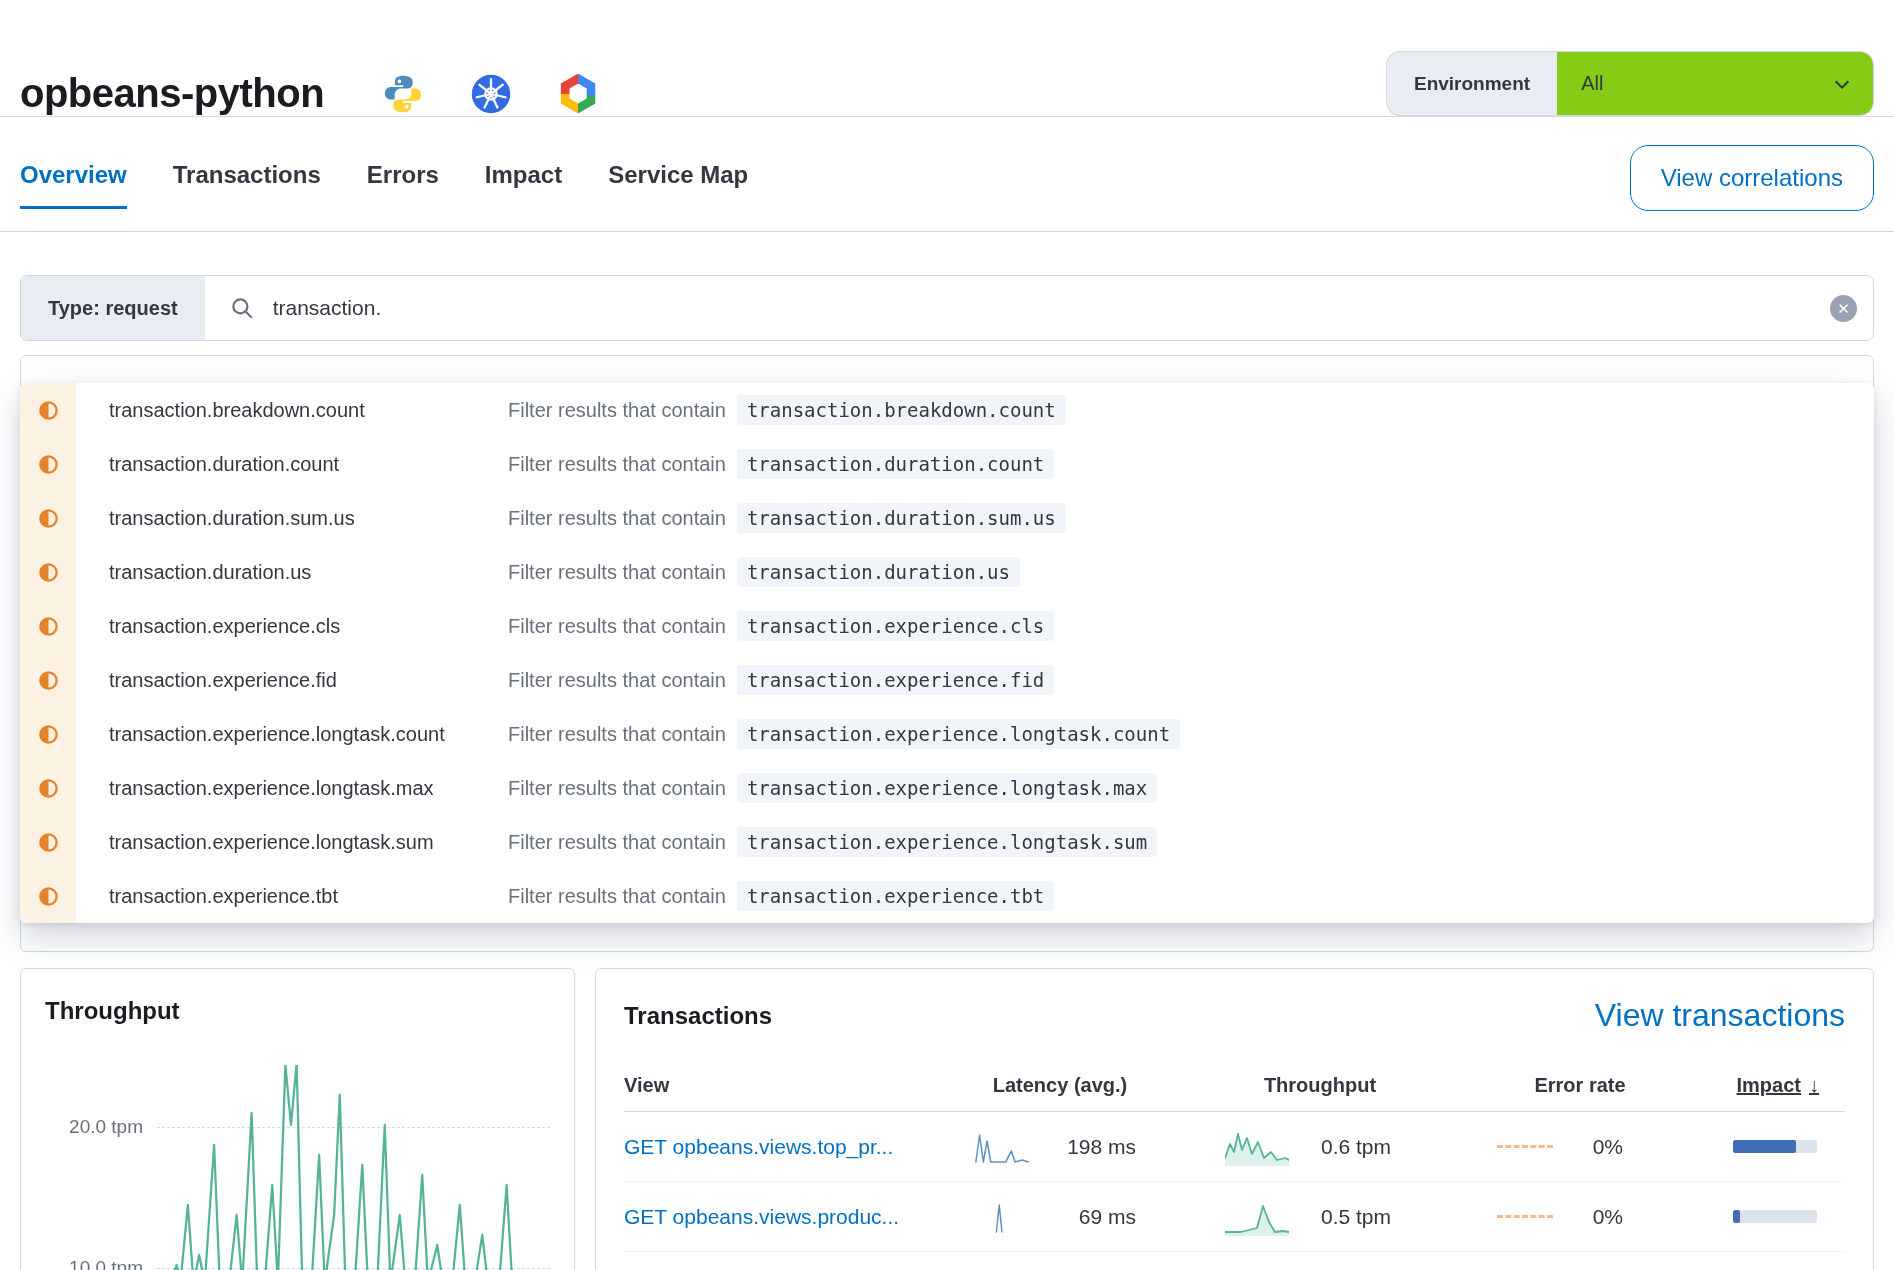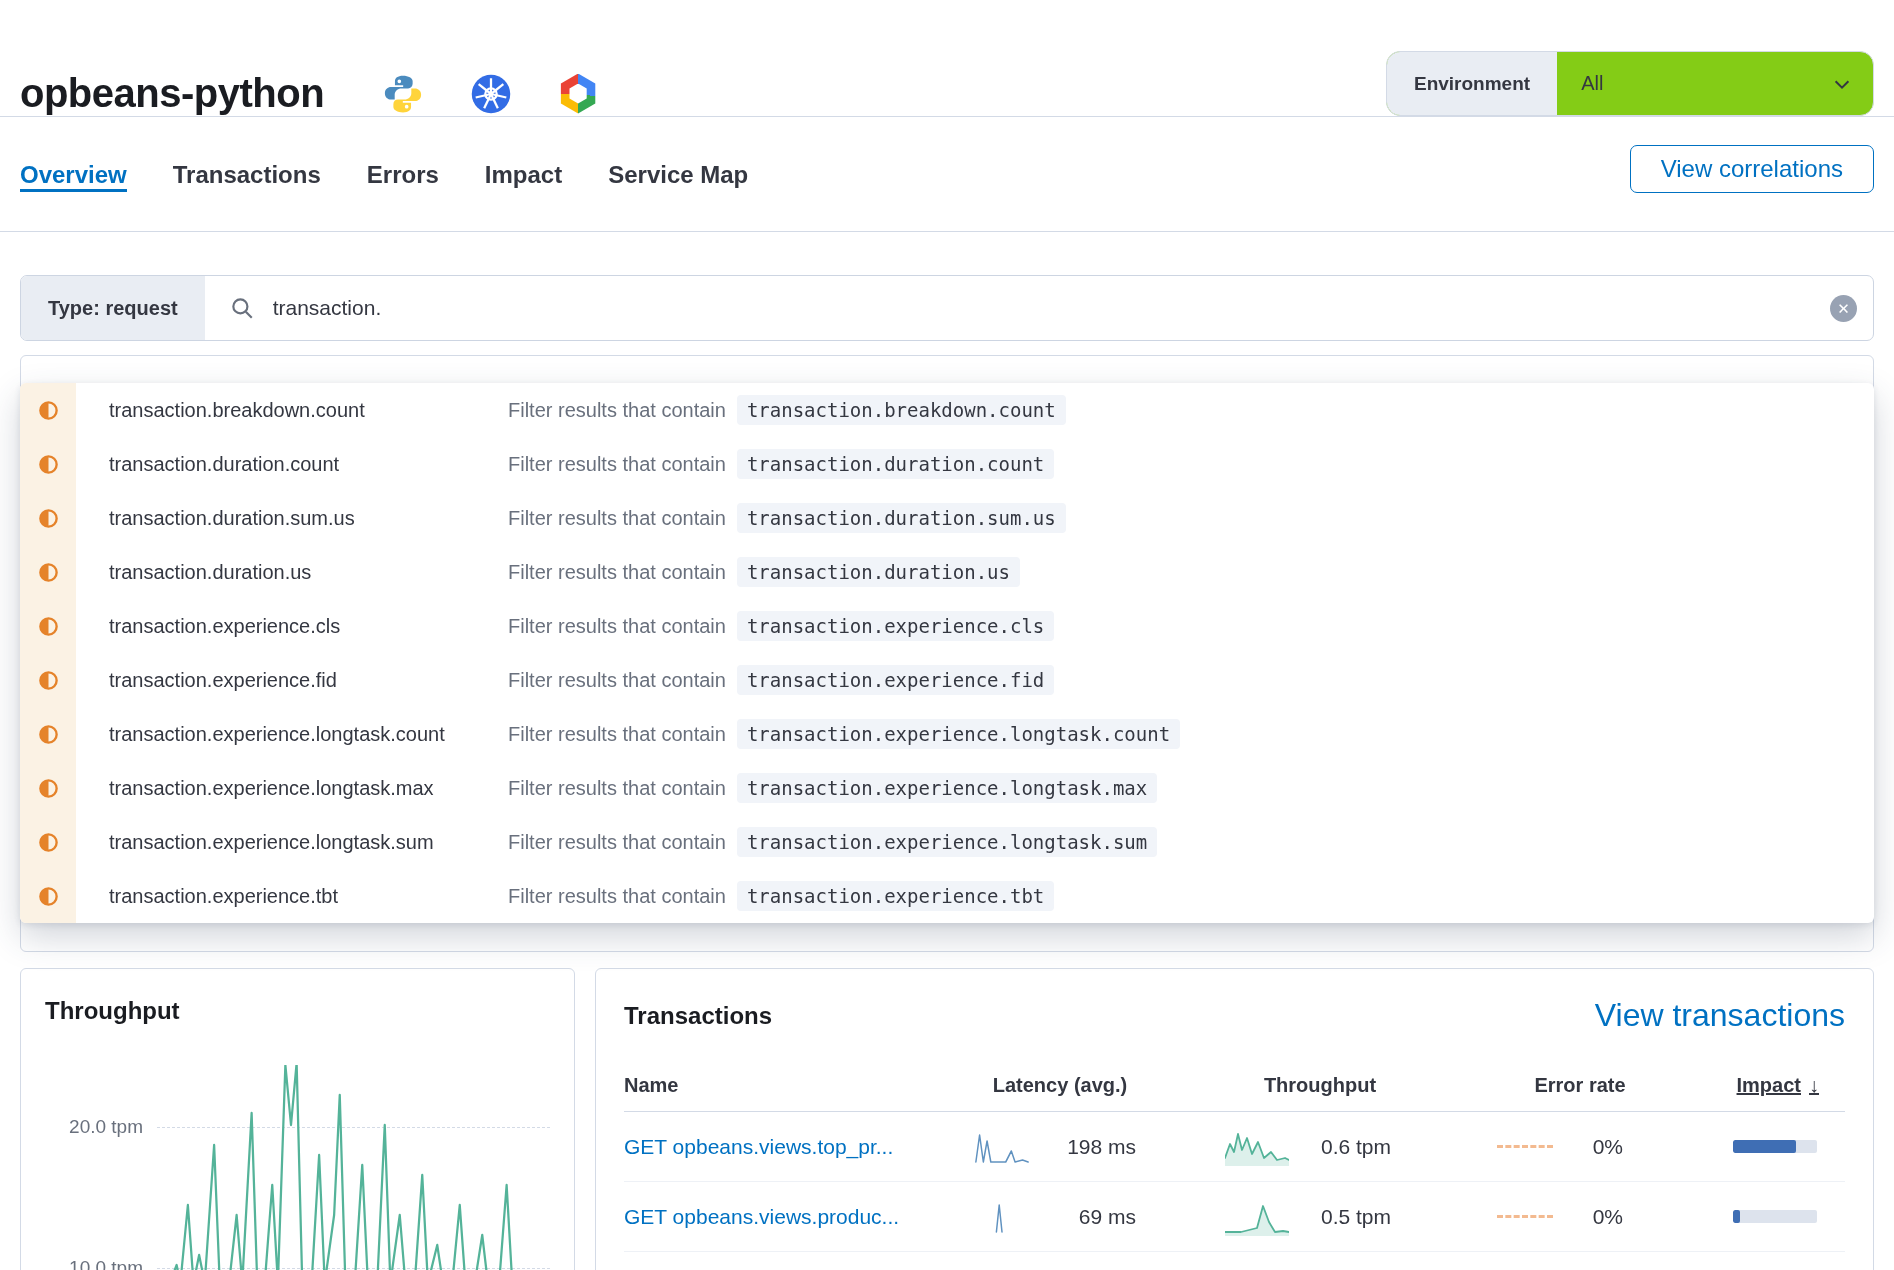--- a/index.html
+++ b/index.html
@@ -27,24 +27,24 @@
     border:1px solid #d3dae6; border-radius:14px; overflow:hidden; background:#84cc16; }
   .env-label { display:flex; align-items:center; padding:0 27px; background:#e9edf3;
     font-size:19px; font-weight:600; color:#343741; }
   .env-select { flex:1; display:flex; align-items:center; justify-content:space-between;
     padding:0 20px 0 24px; font-size:20px; cursor:pointer; }
   .chevron-svg { width:22px; height:22px; }
 
   
   .tab-bar { position:relative; height:115px; border-bottom:1px solid #d3dae6; }
   .tabs { position:absolute; left:20px; top:44px; display:flex; gap:46px; }
-  .tab { font-size:24px; font-weight:600; color:#343741; cursor:pointer; }
+  .tab { font-size:24px; font-weight:600; color:#343741; padding-bottom:17px; cursor:pointer; }
   .tab.active { color:var(--link); border-bottom:3px solid var(--link); }
-  .correlations-btn { position:absolute; right:20px; top:28px; height:48px; padding:0 30px;
-    border:1px solid var(--link); border-radius:7px; background:#fff; color:var(--link);
+  .correlations-btn { position:absolute; right:20px; top:28px; height:66px; padding:0 30px;
+    border:1px solid var(--link); border-radius:18px; background:#fff; color:var(--link);
     font-size:24px; font-weight:500; display:flex; align-items:center; cursor:pointer;
     font-family:inherit; }
 
   
   .main { position:relative; margin:0 20px; }
   .search-control { margin-top:43px; height:66px; display:flex; align-items:center;
     border:1px solid #cdd5e2; border-radius:7px; background:#fff; position:relative; }
   .type-badge { align-self:stretch; display:flex; align-items:center; padding:0 27px;
     background:#e9edf3; font-size:20px; font-weight:600; border-radius:6px 0 0 6px; }
   .search-icon-svg { margin-left:24px; width:26px; height:26px; flex:none; }
@@ -341,21 +341,21 @@
     </div>
   </div>
 
   <div class="panel transactions-panel">
     <div class="tx-header">
       <div class="panel-title">Transactions</div>
       <a class="view-tx-link" href="#">View transactions</a>
     </div>
     <div class="tx-table">
       <div class="tx-cols tx-head">
-        <div>Name</div>
+        <div>View</div>
         <div class="th-center">Latency (avg.)</div>
         <div class="th-center">Throughput</div>
         <div class="th-center">Error rate</div>
         <div class="th-impact">
           <span>Impact</span>
           <span class="sort-arrow">↓</span>
         </div>
       </div>
       <div>
   <div class="tx-cols tx-row">

